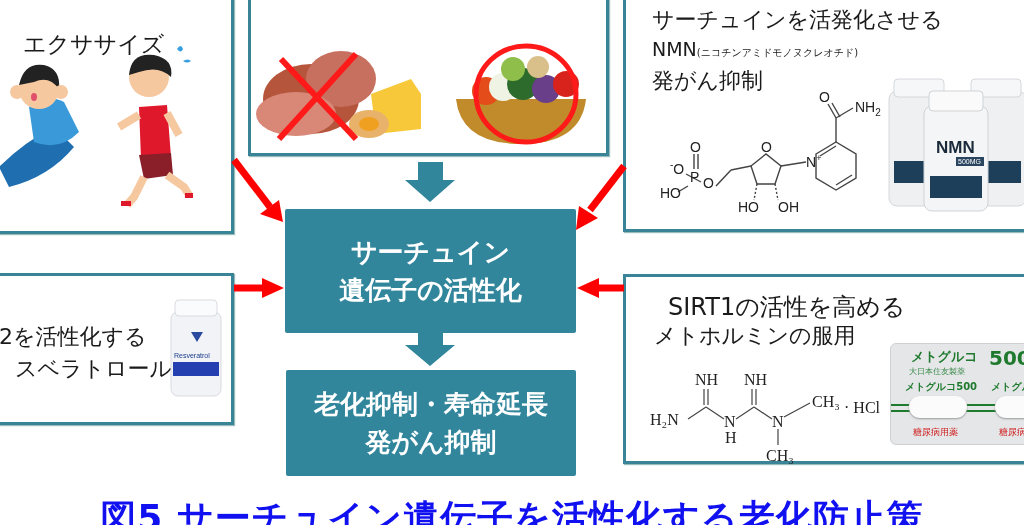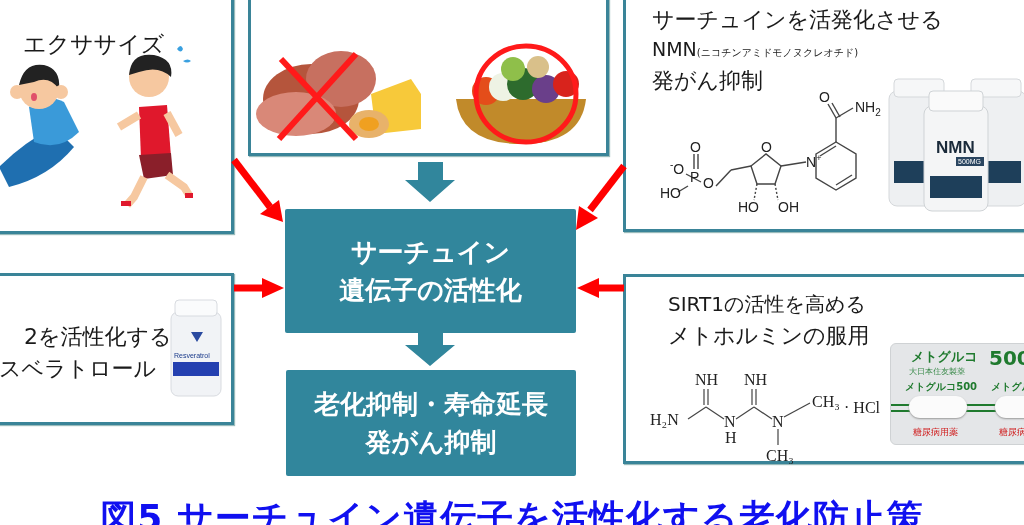--- a/index.html
+++ b/index.html
@@ -129,34 +129,34 @@
       <rect x="45" y="20" width="54" height="20" rx="4" fill="#fafafa" stroke="#cfd3d6"></rect>
       <text x="52" y="82" font-family="Liberation Sans, sans-serif" font-weight="bold" font-size="17" fill="#1a2a3a">NMN</text>
       <rect x="72" y="86" width="28" height="9" fill="#2a4560"></rect>
       <text x="74" y="93" font-family="Liberation Sans, sans-serif" font-size="7" fill="#fff">500MG</text>
       <rect x="46" y="105" width="52" height="22" fill="#1e3f5a"></rect>
     </g>
   </svg>
 </div>
 
 <div class="box" style="left:-4px; top:273px; width:238px; height:152px;">
-  <div class="t" style="left:0; top:46px; font-size:22px;padding-left:25px;">2を活性化する</div>
-  <div class="t" style="left:0; top:78px; font-size:22px;text-align:right;">スベラトロール</div>
+  <div class="t" style="left:0; top:46px; font-size:22px;">2を活性化する</div>
+  <div class="t" style="left:16px; top:78px; font-size:22px;text-align:right;">スベラトロール</div>
   <svg width="60" height="100" style="left:168px; top:22px;">
     <rect x="4" y="14" width="50" height="84" rx="7" fill="#f1f3f6" stroke="#d8dbe0"></rect>
     <rect x="8" y="2" width="42" height="16" rx="4" fill="#fafbfc" stroke="#d8dbe0"></rect>
     <polygon points="24,34 30,44 36,34" fill="#2a4aa0"></polygon>
     <rect x="6" y="64" width="46" height="14" fill="#2440b0"></rect>
     <text x="7" y="60" font-family="Liberation Sans, sans-serif" font-size="7" fill="#1a3a8a">Resveratrol</text>
   </svg>
 </div>
 
 <div class="box" style="left:623px; top:274px; width:410px; height:190px;">
-  <div class="t" style="left:42px; top:14px; font-size:20px;">SIRT1の活性を高める</div>
-  <div class="t" style="left:42px; top:44px; font-size:22px;">メトホルミンの服用</div>
+  <div class="t" style="left:42px; top:14px; font-size:24px;">SIRT1の活性を高める</div>
+  <div class="t" style="left:28px; top:44px; font-size:22px;">メトホルミンの服用</div>
 
   <svg width="250" height="100" style="left:14px; top:90px;">
     <g stroke="#444" stroke-width="1.2" fill="none">
       <line x1="48" y1="52" x2="66" y2="40"></line>
       <line x1="66" y1="40" x2="84" y2="52"></line>
       <line x1="64" y1="38" x2="64" y2="22"></line>
         <line x1="68" y1="38" x2="68" y2="22"></line>
       <line x1="96" y1="52" x2="114" y2="40"></line>
       <line x1="114" y1="40" x2="132" y2="52"></line>
       <line x1="112" y1="38" x2="112" y2="22"></line>

